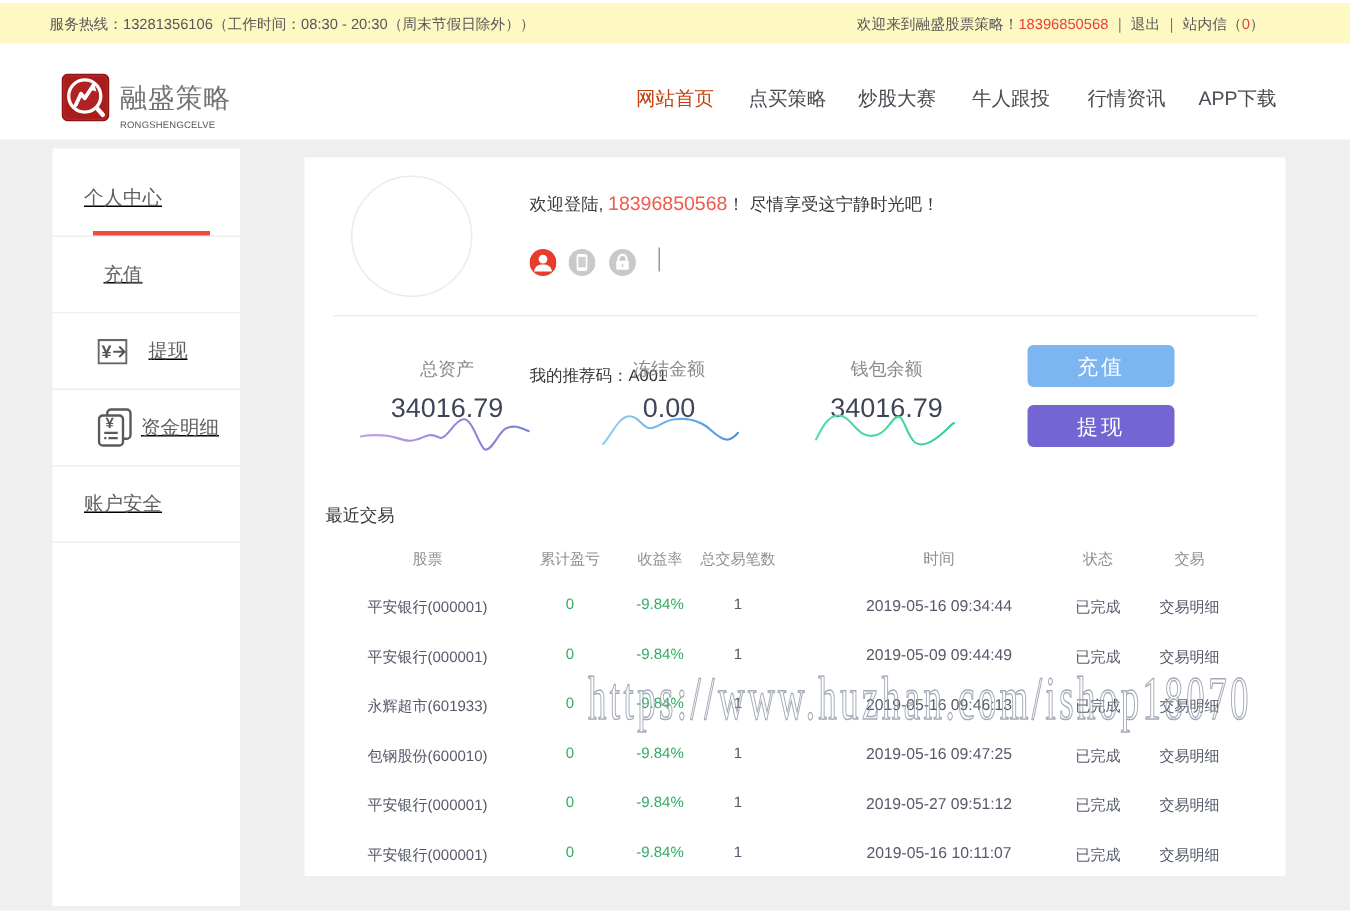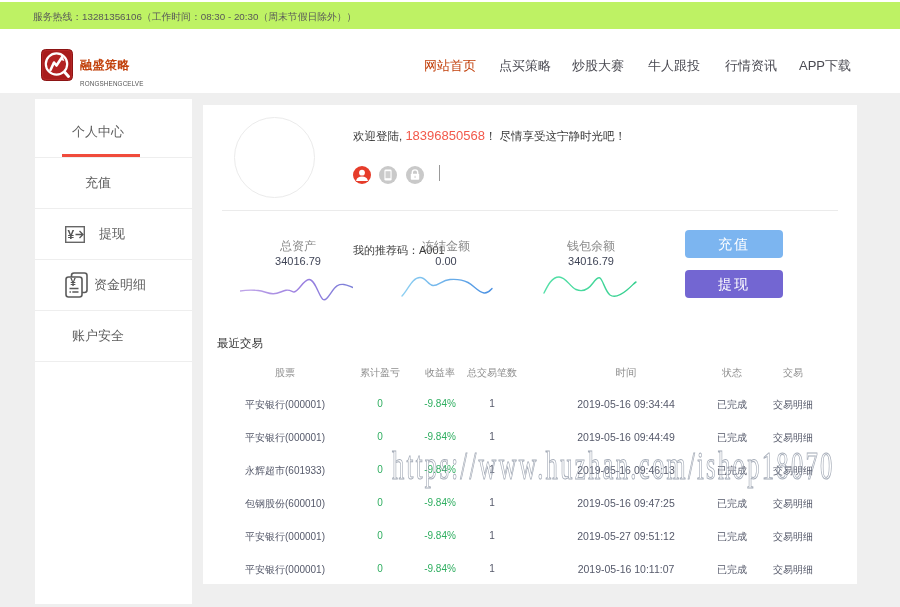--- a/index.html
+++ b/index.html
@@ -1,63 +1,64 @@
 <!DOCTYPE html>
 <html><head>
 <meta charset="utf-8">
 <style>
 * { margin:0; padding:0; box-sizing:border-box; }
 html,body { width:900px; height:607px; overflow:hidden; }
 body { background:#efefef; font-family:"Liberation Sans", sans-serif; position:relative; }
 .abs { position:absolute; }
 .topwhite { left:0; top:0; width:900px; height:2px; background:#fff; }
-.topbar { left:0; top:2px; width:900px; height:27px; background:#bef264; font-size:9.8px; color:#585858; }
+.topbar { left:0; top:2px; width:900px; height:27px; background:#fef9c3; font-size:9.8px; color:#585858; }
 .topbar .tl { position:absolute; left:33px; top:1px; line-height:27px; }
 .topbar .tr { position:absolute; right:57px; top:1px; line-height:27px; }
 .red { color:#e9423a; }
 .header { left:0; top:29px; width:900px; height:64px; background:#fff; }
 .logo-txt { position:absolute; left:80px; top:28px; }
-.logo-cn { font-size:12px; font-weight:bold; color:#c2410c; letter-spacing:0.5px; line-height:16px; }
+.logo-cn { font-size:18px; font-weight:normal; color:#737373; letter-spacing:0.5px; line-height:16px; }
 .logo-en { font-size:6.3px; color:#555; letter-spacing:0.15px; margin-top:7px; }
 .nav { position:absolute; top:0; left:0; width:100%; height:64px; font-size:13px; color:#4a4a52; }
 .nav span { position:absolute; top:28px; white-space:nowrap; }
-.sidebar { left:35px; top:99px; width:157px; height:505px; background:#fff; }
+.sidebar { left:35px; top:99px; width:125px; height:505px; background:#fff;text-decoration:underline; }
 .sidebar .item { position:relative; height:51px; border-bottom:1px solid #eeeeee; display:flex; align-items:center; justify-content:center; padding-right:31px; font-size:13px; color:#5e5e5e; }
 .sidebar .item:first-child { height:59px; padding-top:8px; }
 .sidebar .item .ic { margin-right:6px; display:flex; }
 .sidebar .item.ici { justify-content:flex-start; padding:0 0 0 30px; }
 .redline { position:absolute; left:27px; bottom:0; width:78px; height:3px; background:#f04b3c; }
 .main { left:203px; top:105px; width:654px; height:479px; background:#fff; font-size:12px; color:#555; }
 .avatar { position:absolute; left:31px; top:12px; width:81px; height:81px; border-radius:50%; border:1px solid #ebebeb; background:#fff; }
 .welcome { position:absolute; left:150px; top:23px; font-size:11.5px; color:#3a3a3a; }
 .welcome .red { color:#f2594b; font-size:13px; }
 .iconrow { position:absolute; left:150px; top:61px; height:28px; }
 .logintime { position:absolute; left:259px; top:64px; font-size:11px; color:#808080; }
 .vbar { position:absolute; left:236px; top:60px; width:1px; height:16px; background:#999; }
 .refcode { position:absolute; left:150px; top:90px; font-size:11px; color:#3a3a3a;margin-top:48px; }
 .hr1 { position:absolute; left:19px; top:105px; width:616px; height:1px; background:#ebebeb; }
 .stat { position:absolute; text-align:center; width:120px; }
 .stat .lb { font-size:12px; color:#8a8a8a; line-height:12px; }
-.stat .vl { font-size:11px; color:#3f4456; line-height:13px; margin-top:3px; }
+.stat .vl { font-size:18px; color:#3f4456; line-height:13px; margin-top:14px; }
 .btn { position:absolute; left:482px; width:98px; height:28px; border-radius:4px; color:#fff; font-size:14px; text-align:center; line-height:28px; letter-spacing:2px; }
 .btn1 { top:125px; background:#7cb5f0; }
 .btn2 { top:165px; background:#7366d2; }
 .rtitle { position:absolute; left:14px; top:231px; font-size:11.5px; color:#333; }
 .trow span { position:absolute; transform:translateX(-50%); white-space:nowrap; }
 .thead { font-size:10px; color:#8f8f8f; }
 .tcell { font-size:10px; color:#55596a; }
 .green { color:#2fae60 !important; }
 .c1 { left:82px; } .c2 { left:177px; } .c3 { left:237px; } .c4 { left:289px; } .c5 { left:423px; font-size:10.5px; } .c6 { left:529px; } .c7 { left:590px; }
 .wm { position:absolute; left:392px; top:445px; font-family:"Liberation Serif", serif; font-size:41px; line-height:1; color:transparent; -webkit-text-stroke:1px rgba(148,156,170,0.85); white-space:nowrap; transform:scaleX(0.6); transform-origin:left top; letter-spacing:3.8px; }
 </style>
 </head>
 <body>
 <div class="abs topwhite"></div>
 <div class="abs topbar">
   <span class="tl">服务热线：13281356106（工作时间：08:30 - 20:30（周末节假日除外））</span>
+  <span class="tr">欢迎来到融盛股票策略！<span class="red">18396850568</span>&nbsp;｜&nbsp;退出&nbsp;｜&nbsp;站内信（<span class="red">0</span>）</span>
 </div>
 <div class="abs header">
   <svg style="position:absolute;left:41px;top:19.5px" width="32" height="32" viewBox="0 0 32 32">
     <rect x="0.5" y="0.5" width="31" height="31" rx="4" fill="#a81c1c" stroke="#8c1414"></rect>
     <rect x="1.5" y="1.5" width="29" height="29" rx="3.5" fill="none" stroke="#c03030" stroke-opacity="0.5"></rect>
     <circle cx="15.5" cy="15" r="10.7" fill="#b32222" stroke="#fff" stroke-width="2.2"></circle>
     <line x1="23.5" y1="23" x2="27.5" y2="27.5" stroke="#fff" stroke-width="3" stroke-linecap="round"></line>
     <path d="M9.5 21 L13 13.5 L15.5 16.5 L21.5 7.5" fill="none" stroke="#fff" stroke-width="2.6" stroke-linejoin="round" stroke-linecap="round"></path>
     <path d="M21.8 7.2 L23.3 12 L18.2 10.5 Z" fill="#fff"></path>
   </svg>
@@ -179,21 +180,21 @@
       <span class="c2 green" style="top:293px">0</span>
       <span class="c3 green" style="top:293px">-9.84%</span>
       <span class="c4" style="top:293px">1</span>
       <span class="c5" style="top:293px">2019-05-16 09:34:44</span>
       <span class="c6" style="top:293px">已完成</span>
       <span class="c7" style="top:293px">交易明细</span>
     <span class="c1" style="top:326px">平安银行(000001)</span>
       <span class="c2 green" style="top:326px">0</span>
       <span class="c3 green" style="top:326px">-9.84%</span>
       <span class="c4" style="top:326px">1</span>
-      <span class="c5" style="top:326px">2019-05-16 09:44:49</span>
+      <span class="c5" style="top:326px">2019-05-09 09:44:49</span>
       <span class="c6" style="top:326px">已完成</span>
       <span class="c7" style="top:326px">交易明细</span>
     <span class="c1" style="top:359px">永辉超市(601933)</span>
       <span class="c2 green" style="top:359px">0</span>
       <span class="c3 green" style="top:359px">-9.84%</span>
       <span class="c4" style="top:359px">1</span>
       <span class="c5" style="top:359px">2019-05-16 09:46:13</span>
       <span class="c6" style="top:359px">已完成</span>
       <span class="c7" style="top:359px">交易明细</span>
     <span class="c1" style="top:392px">包钢股份(600010)</span>

